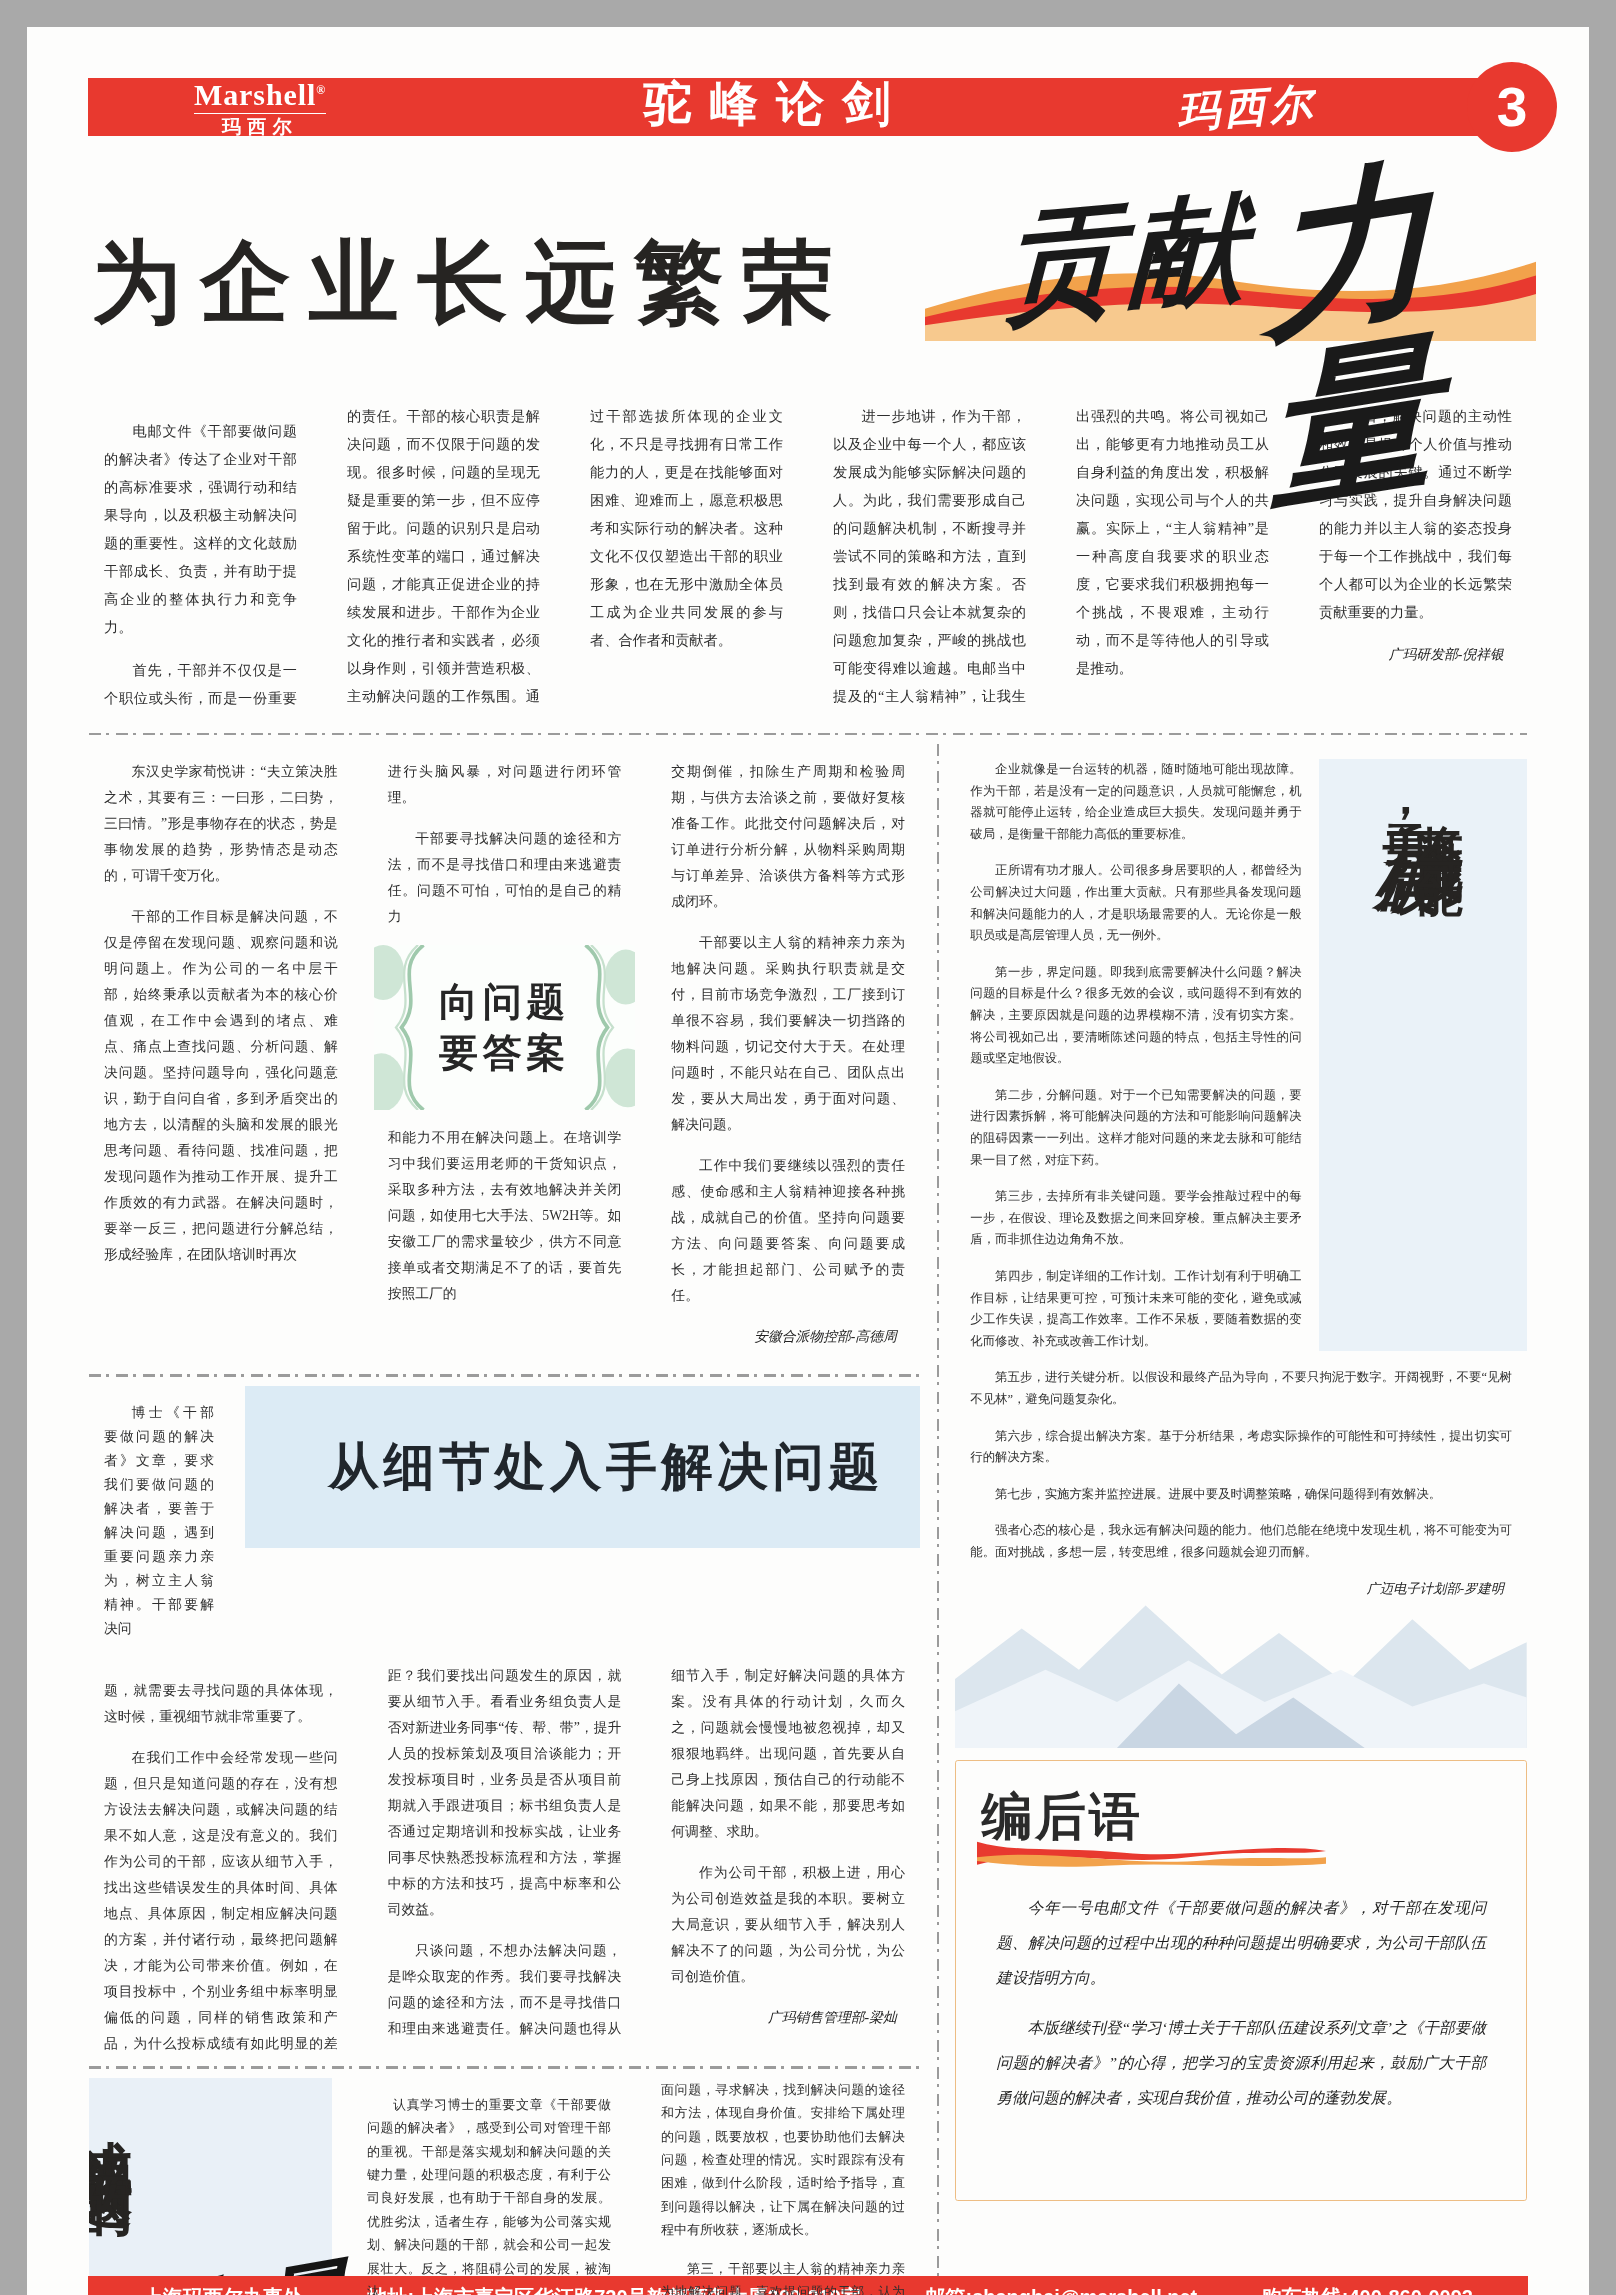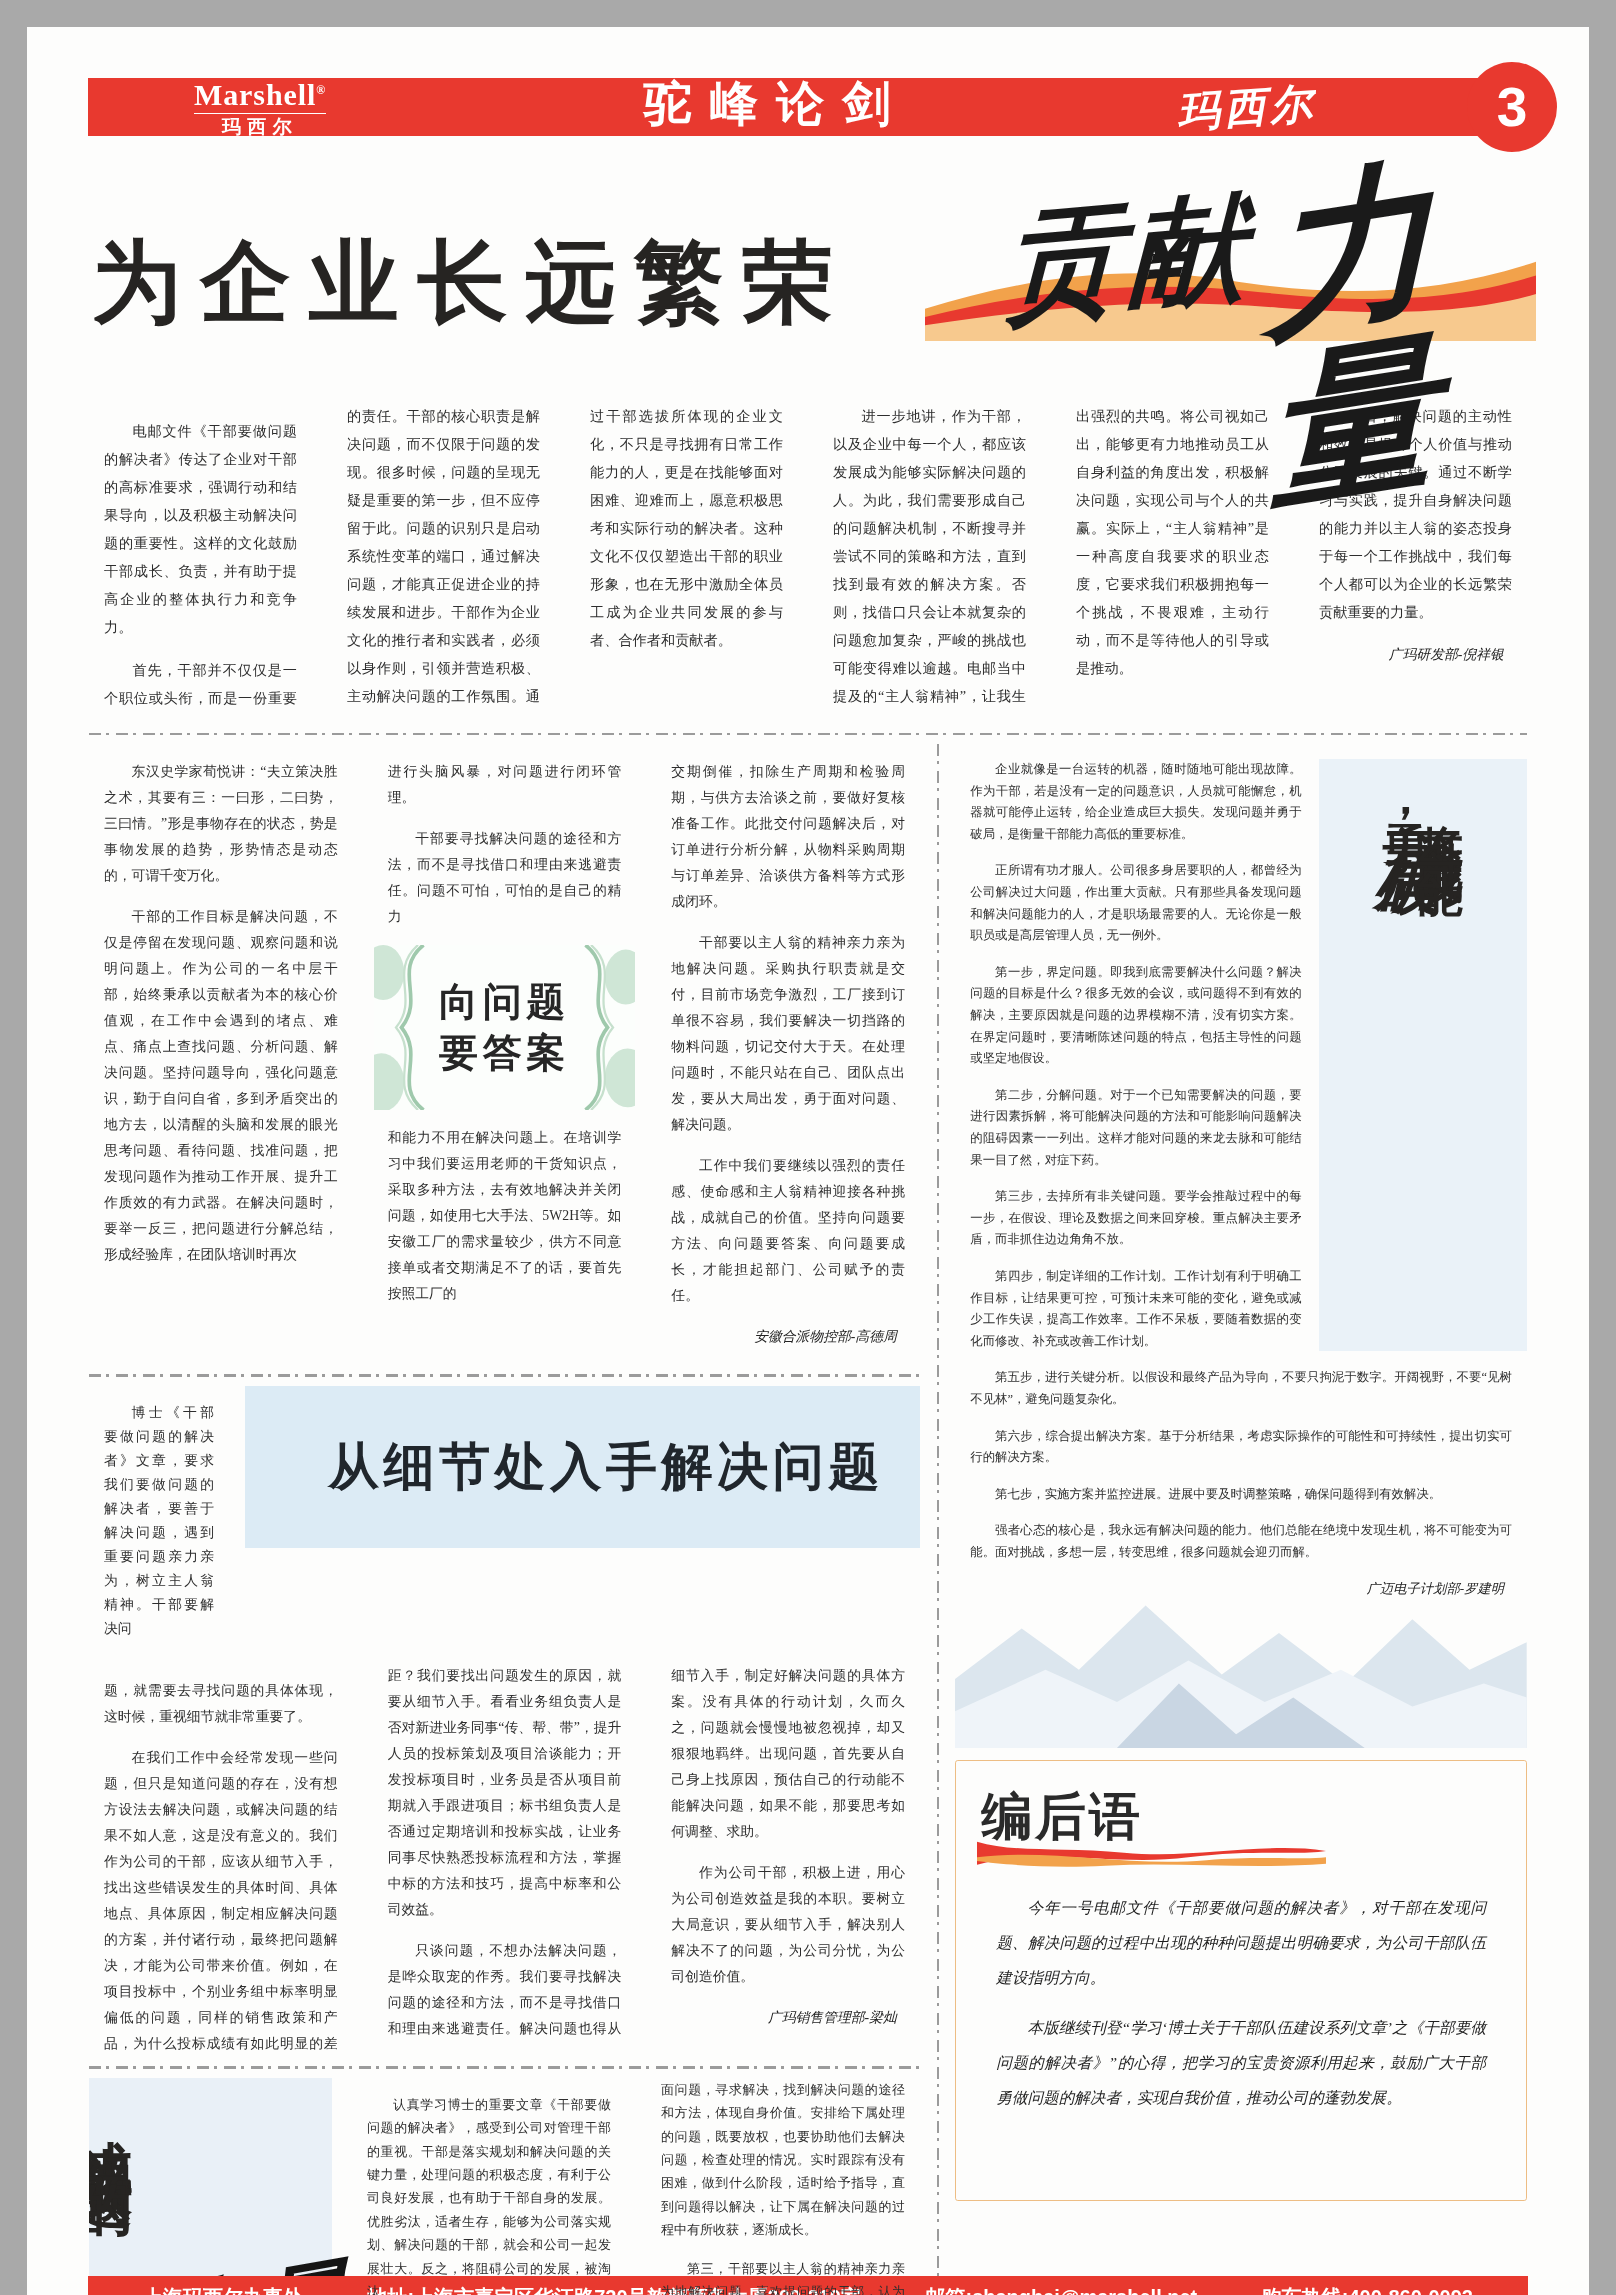--- a/index.html
+++ b/index.html
@@ -275,21 +275,21 @@
 
     <div class="right-col">
 
       <section class="breakthrough">
         <div class="bt-panel">
           <div class="vert bt-line"><span>勇于</span><span class="bt-callig">破局</span><span>，</span></div>
           <div class="vert bt-line">将不可能变成可能</div>
         </div>
         <p class="indent">企业就像是一台运转的机器，随时随地可能出现故障。作为干部，若是没有一定的问题意识，人员就可能懈怠，机器就可能停止运转，给企业造成巨大损失。发现问题并勇于破局，是衡量干部能力高低的重要标准。</p>
         <p class="indent">正所谓有功才服人。公司很多身居要职的人，都曾经为公司解决过大问题，作出重大贡献。只有那些具备发现问题和解决问题能力的人，才是职场最需要的人。无论你是一般职员或是高层管理人员，无一例外。</p>
-        <p class="indent">第一步，界定问题。即我到底需要解决什么问题？解决问题的目标是什么？很多无效的会议，或问题得不到有效的解决，主要原因就是问题的边界模糊不清，没有切实方案。在界定问题时，要清晰陈述问题的特点，包括主导性的问题或坚定地假设。</p>
+        <p class="indent">第一步，界定问题。即我到底需要解决什么问题？解决问题的目标是什么？很多无效的会议，或问题得不到有效的解决，主要原因就是问题的边界模糊不清，没有切实方案。将公司视如己出，要清晰陈述问题的特点，包括主导性的问题或坚定地假设。</p>
         <p class="indent">第二步，分解问题。对于一个已知需要解决的问题，要进行因素拆解，将可能解决问题的方法和可能影响问题解决的阻碍因素一一列出。这样才能对问题的来龙去脉和可能结果一目了然，对症下药。</p>
         <p class="indent">第三步，去掉所有非关键问题。要学会推敲过程中的每一步，在假设、理论及数据之间来回穿梭。重点解决主要矛盾，而非抓住边边角角不放。</p>
         <p class="indent">第四步，制定详细的工作计划。工作计划有利于明确工作目标，让结果更可控，可预计未来可能的变化，避免或减少工作失误，提高工作效率。工作不呆板，要随着数据的变化而修改、补充或改善工作计划。</p>
         <p class="indent">第五步，进行关键分析。以假设和最终产品为导向，不要只拘泥于数字。开阔视野，不要“见树不见林”，避免问题复杂化。</p>
         <p class="indent">第六步，综合提出解决方案。基于分析结果，考虑实际操作的可能性和可持续性，提出切实可行的解决方案。</p>
         <p class="indent">第七步，实施方案并监控进展。进展中要及时调整策略，确保问题得到有效解决。</p>
         <p class="indent">强者心态的核心是，我永远有解决问题的能力。他们总能在绝境中发现生机，将不可能变为可能。面对挑战，多想一层，转变思维，很多问题就会迎刃而解。</p>
         <div class="bt-end">
           <p class="byline">广迈电子计划部-罗建明</p>
           <svg class="bt-mountain" viewBox="0 0 1200 400" preserveAspectRatio="none">

